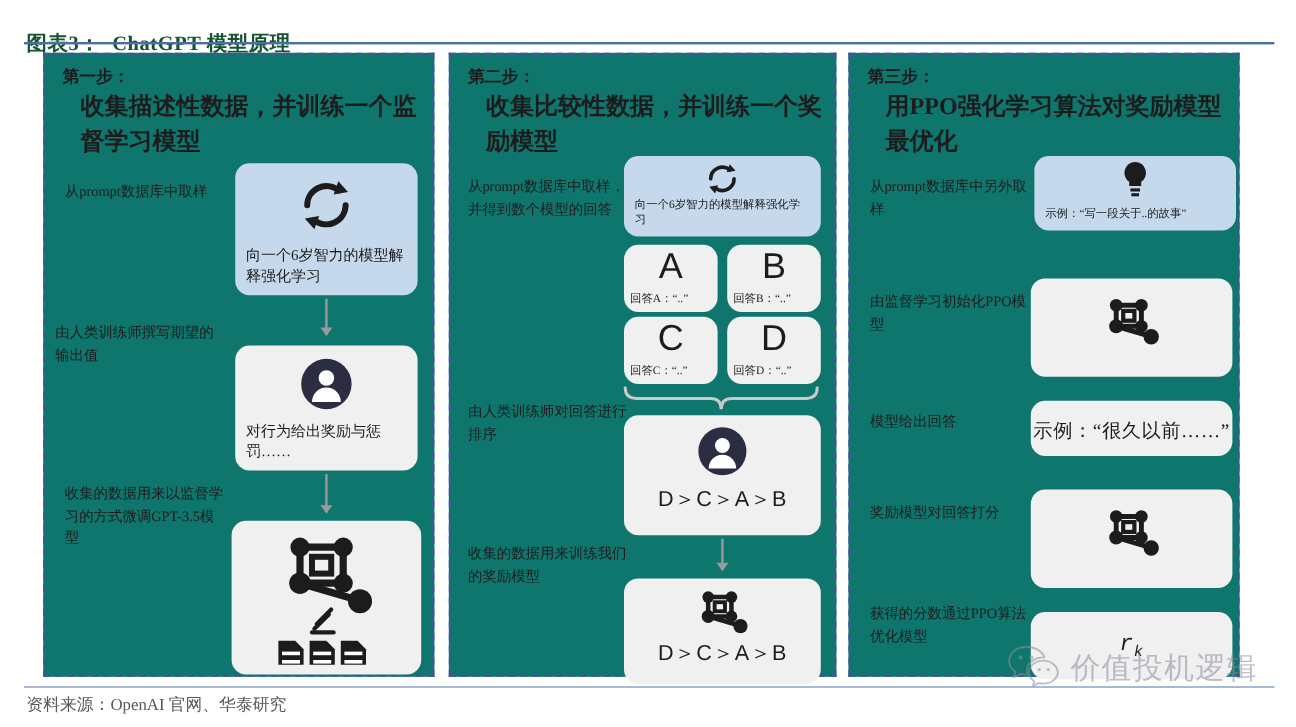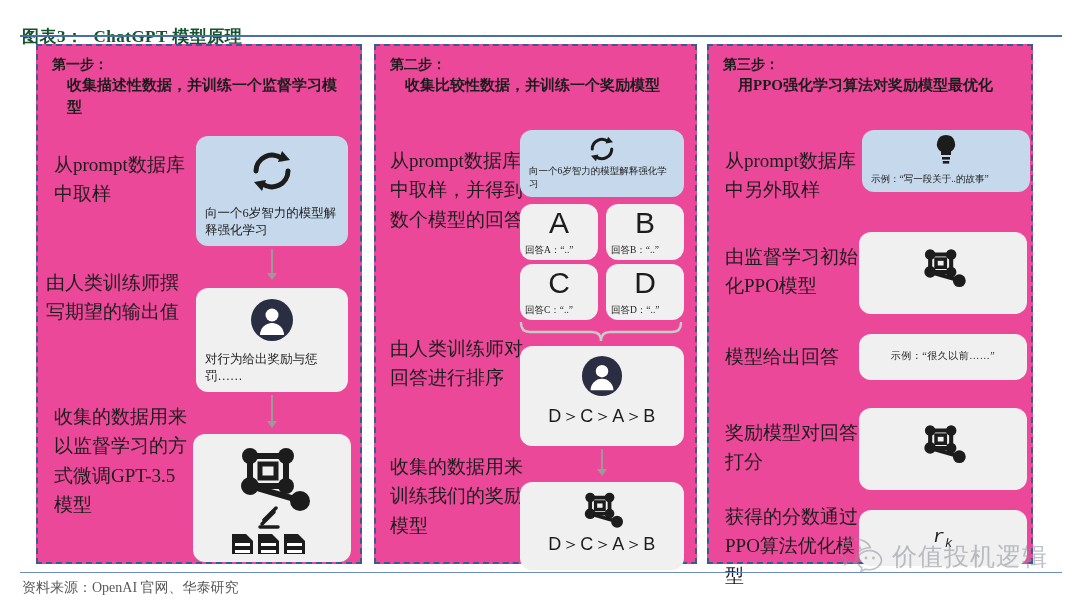--- a/index.html
+++ b/index.html
@@ -69,51 +69,51 @@
     white-space: nowrap;
   }
 
   
   .panel {
     position: absolute;
     top: 44px;
     height: 520px;
     border: 2px dashed #3a5a94;
     box-sizing: border-box;
-    background: #ec4899;
+    background: #0f766e;
   }
   #panel1 { left: 36px;  width: 326px; }
   #panel2 { left: 374px; width: 323px; }
   #panel3 { left: 707px; width: 326px; }
 
   .panel-head {
     position: absolute;
     left: 14px;
     top: 9px;
     right: 10px;
     font-family: "Liberation Serif", "DejaVu Serif", serif;
     color: #1c1c1c;
   }
   .panel-step {
     font-size: 14px;
     font-weight: 600;
     line-height: 1.45;
   }
   .panel-desc {
-    font-size: 15px;
+    font-size: 20px;
     font-weight: bold;
     line-height: 1.45;
     padding-left: 15px;
   }
 
   
   .cap {
     position: absolute;
     font-family: "Liberation Serif", "DejaVu Serif", serif;
-    font-size: 19px;
+    font-size: 12px;
     line-height: 1.55;
     color: #1c1c1c;
     width: 135px;
   }
 
   
   .card {
     position: absolute;
     border-radius: 12px;
     box-sizing: border-box;
@@ -140,21 +140,21 @@
     color: #1c1c1c;
     letter-spacing: 0.5px;
   }
   .card-center.serif-it {
     font-family: Liberation Mono, monospace;
     font-style: italic;
     font-size: 19px;
   }
   .card-center.example {
     font-family: "Liberation Serif", "DejaVu Serif", serif;
-    font-size: 10px;
+    font-size: 16px;
     font-style: normal;
   }
   .big-letter {
     position: absolute;
     left: 0; right: 0;
     top: 4px;
     text-align: center;
     font-family: "Liberation Sans", "DejaVu Sans", sans-serif;
     font-size: 30px;
     color: #1c1c1c;

